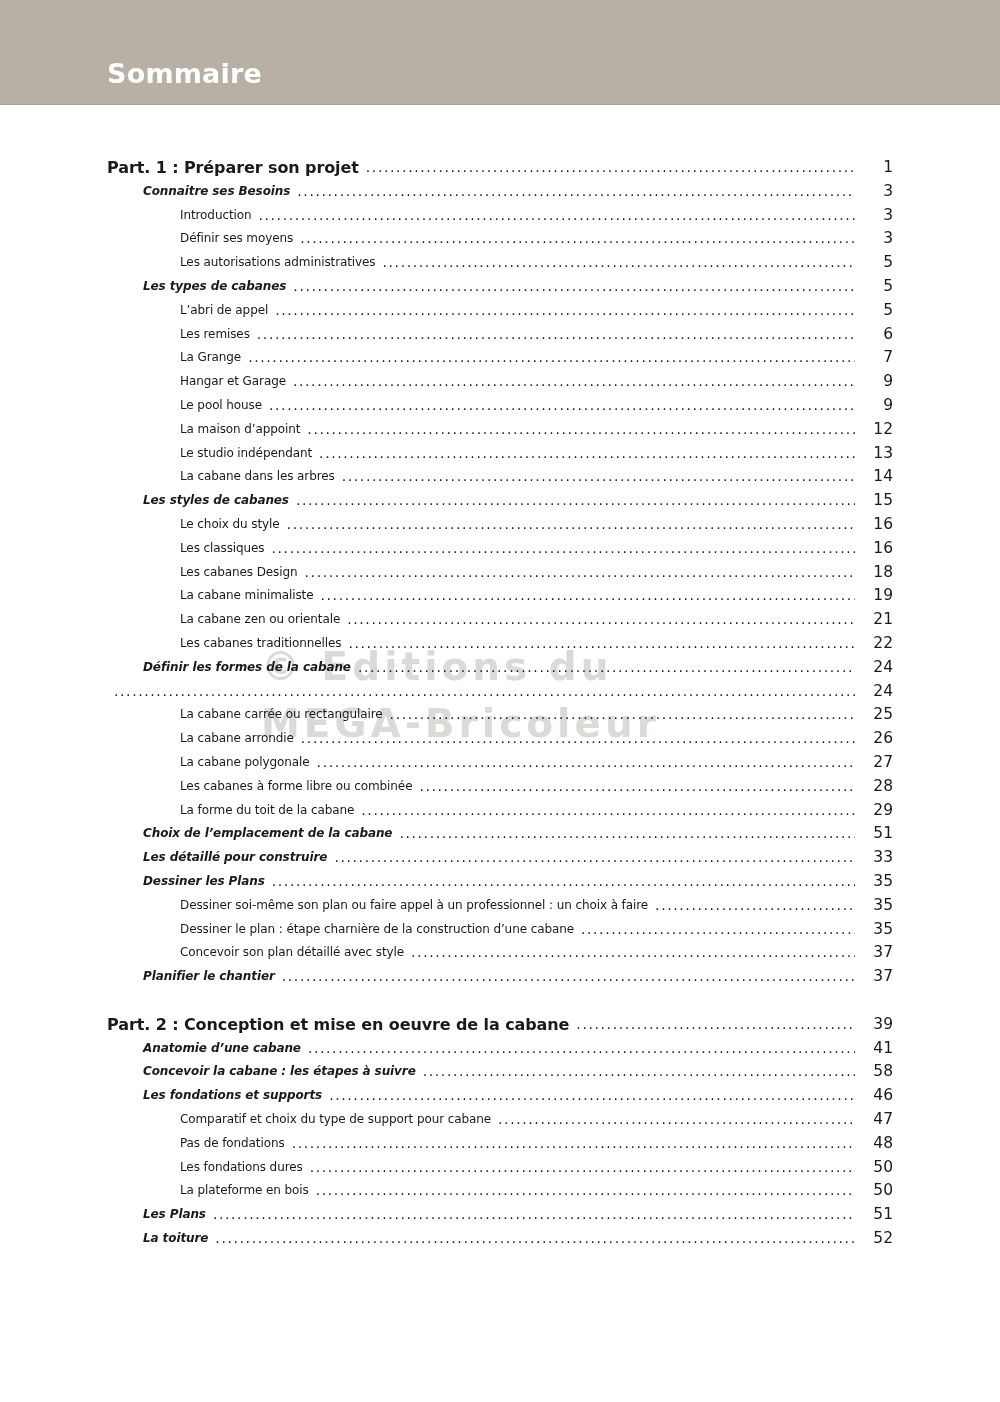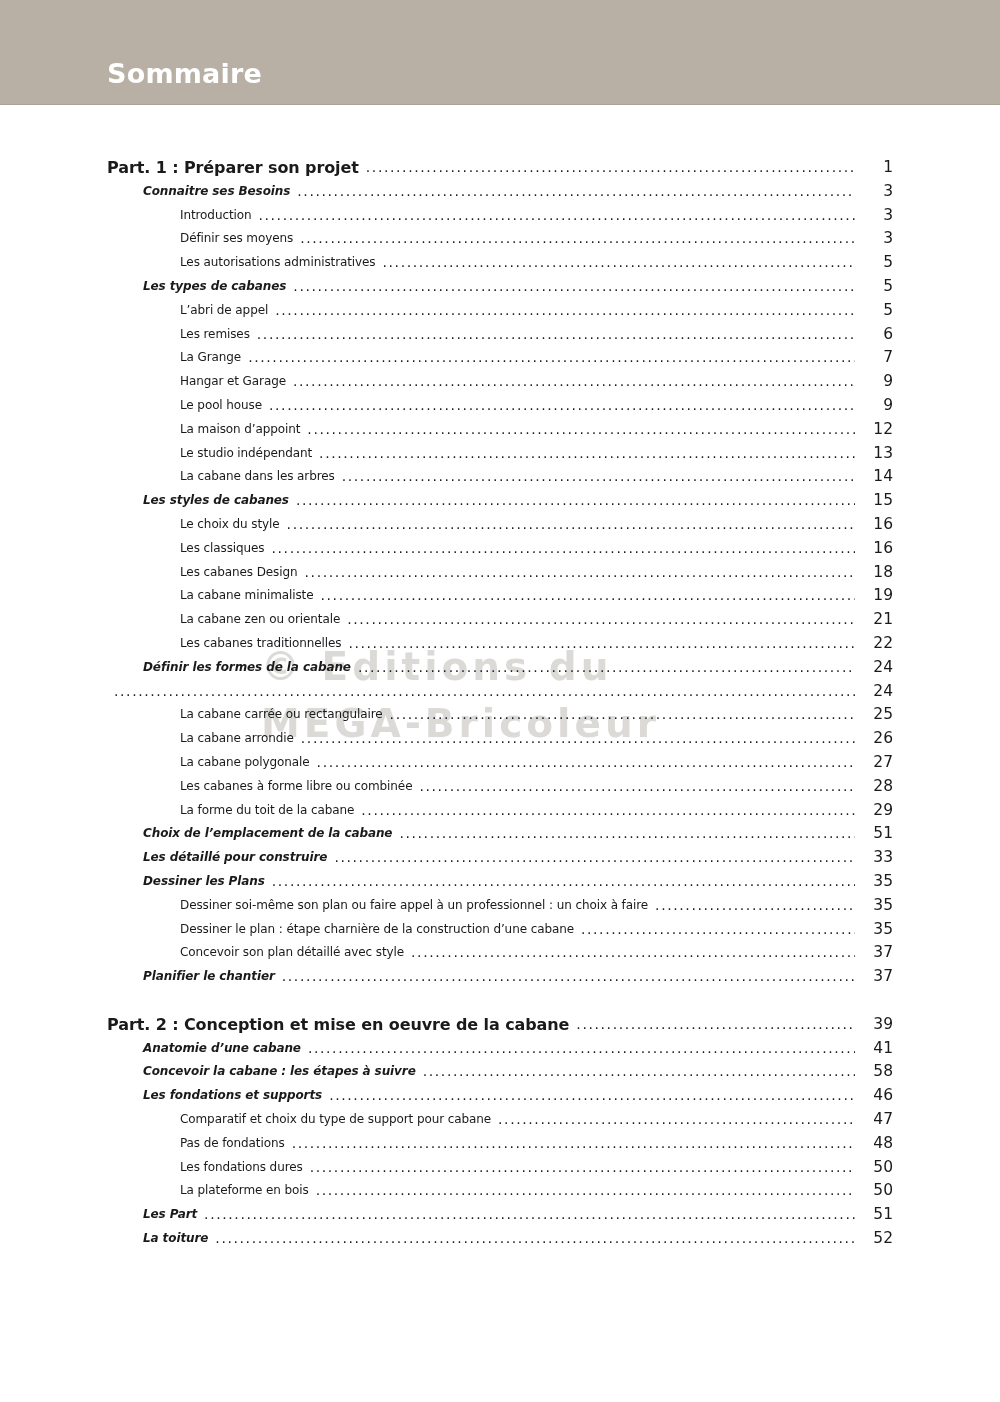--- a/index.html
+++ b/index.html
@@ -325,21 +325,21 @@
         <span class="label">Les fondations dures</span>
         <span class="dots"></span>
         <span class="page">50</span>
       </div>
       <div class="row l3">
         <span class="label">La plateforme en bois</span>
         <span class="dots"></span>
         <span class="page">50</span>
       </div>
       <div class="row l2">
-        <span class="label">Les Part</span>
+        <span class="label">Les Plans</span>
         <span class="dots"></span>
         <span class="page">51</span>
       </div>
       <div class="row l2">
         <span class="label">La toiture</span>
         <span class="dots"></span>
         <span class="page">52</span>
       </div>
     </div>
   </main>

